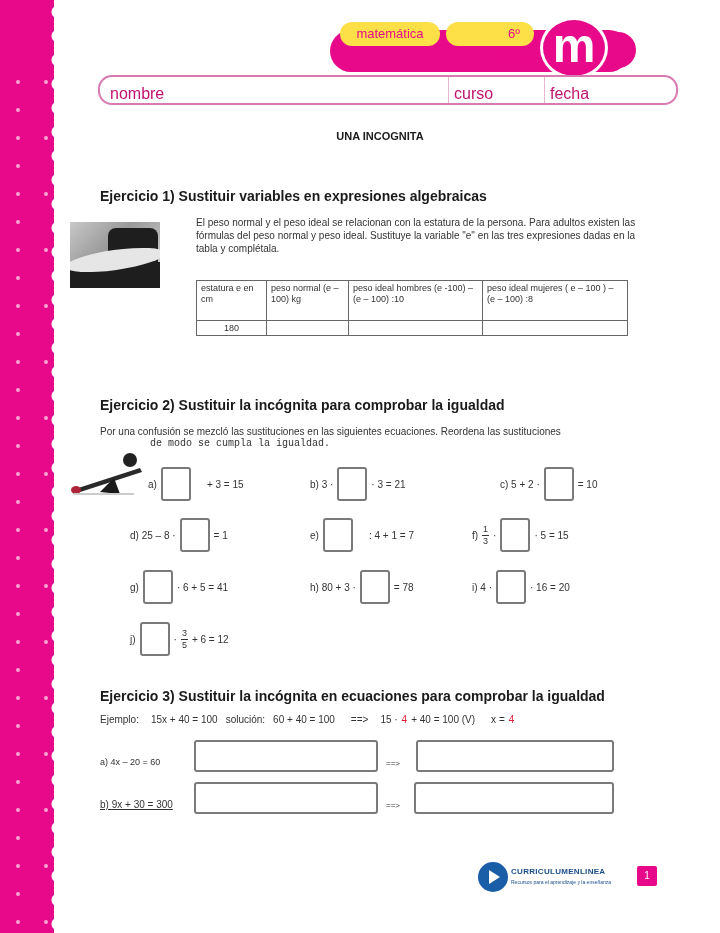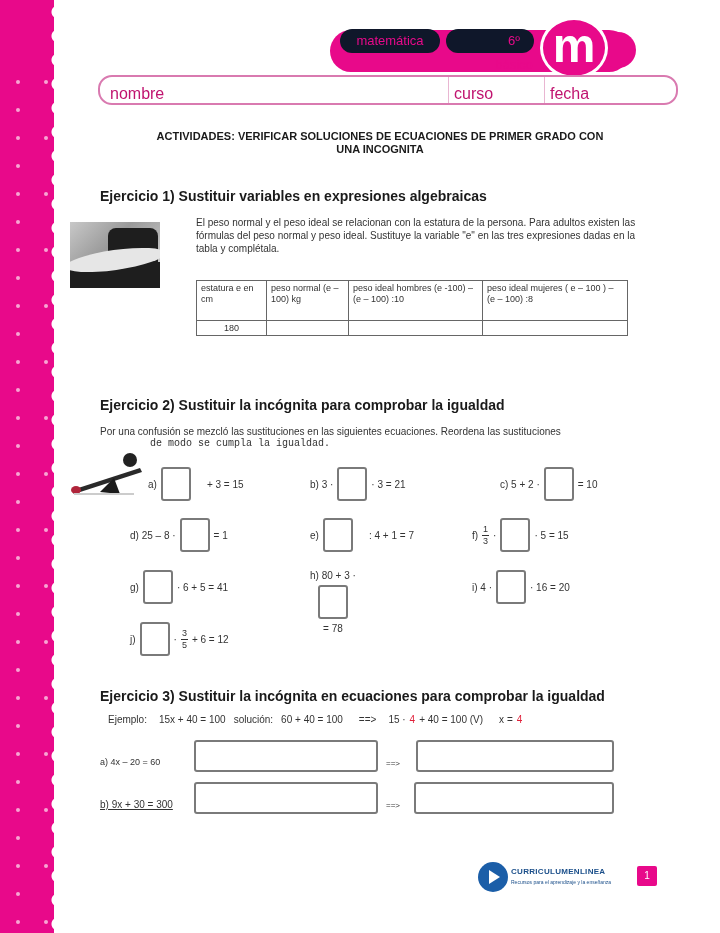--- a/index.html
+++ b/index.html
@@ -23,21 +23,21 @@
   .spiral-dots span {
     position: absolute; width: 4px; height: 4px; border-radius: 50%; background: #f7a6d3;
   }
 
   
   .subject-pill {
     position: absolute; left: 330px; top: 30px; width: 300px; height: 42px;
     background: #e8098a; border-radius: 21px;
   }
   .pill {
-    position: absolute; top: 29px; height: 24px; border-radius: 12px; background: #0f172a;
+    position: absolute; top: 22px; height: 24px; border-radius: 12px; background: #fde047;
     color: #e8098a; font-size: 13px; line-height: 24px; text-align: center;
   }
   .pill.subject { left: 340px; width: 100px; }
   .pill.grade { left: 446px; width: 88px; padding-left: 48px; }
   .m-badge {
     position: absolute; left: 540px; top: 17px; width: 68px; height: 62px; border-radius: 50%;
     background: #e8098a; border: 3px solid #fff; color: #fff; font-weight: bold;
     font-size: 48px; line-height: 52px; text-align: center;
   }
   .m-tab {
@@ -166,21 +166,20 @@
 
 <div class="name-bar">
   <span class="lbl" style="left:10px">nombre</span>
   <span class="sep" style="left:348px"></span>
   <span class="lbl" style="left:354px">curso</span>
   <span class="sep" style="left:444px"></span>
   <span class="lbl" style="left:450px">fecha</span>
 </div>
 
 <div class="doc-title">
-  <div>ACTIVIDADES: VERIFICAR SOLUCIONES DE ECUACIONES DE PRIMER GRADO CON</div>
   <div>UNA INCOGNITA</div>
 </div>
 
 <div class="ex-heading" style="top:188px">Ejercicio 1) Sustituir variables en expresiones algebraicas</div>
 <div class="photo">
   <div class="dark1"></div>
     <div class="dark2"></div>
     <div class="tape"></div>
 </div>
 <div class="body-text" style="left:196px; top:216px; width:462px;">El peso normal y el peso ideal se relacionan con la estatura de la persona. Para adultos existen las fórmulas del peso normal y peso ideal. Sustituye la variable "e" en las tres expresiones dadas en la tabla y complétala.</div>
@@ -250,21 +249,21 @@
   <span>·</span>
   <span class="box"></span>
   <span>· 5 = 15</span>
 </div>
 
 <div class="eq" style="left:130px; top:570px;">
   <span>g)</span>
   <span class="box"></span>
   <span>· 6 + 5 = 41</span>
 </div>
-<div class="eq" style="left:310px; top:570px;flex-direction:column;">
+<div class="eq" style="left:310px; top:570px;">
   <span>h) 80 + 3 ·</span>
   <span class="box"></span>
   <span>= 78</span>
 </div>
 <div class="eq" style="left:472px; top:570px;">
   <span>i) 4 ·</span>
   <span class="box"></span>
   <span>· 16 = 20</span>
 </div>
 
@@ -275,21 +274,21 @@
   <span class="frac">
     <span>3</span>
     <span class="bar"></span>
     <span>5</span>
   </span>
   <span>+ 6 = 12</span>
 </div>
 
 <div class="ex-heading" style="top:688px">Ejercicio 3) Sustituir la incógnita en ecuaciones para comprobar la igualdad</div>
 
-<div class="eq" style="left:100px; top:714px; gap:0;margin-left:8px;">
+<div class="eq" style="left:100px; top:714px; gap:0;">
   <span>Ejemplo:</span>
   <span style="margin-left:12px">15x + 40 = 100</span>
   <span style="margin-left:8px">solución:</span>
   <span style="margin-left:8px">60 + 40 = 100</span>
   <span style="margin-left:16px">==&gt;</span>
   <span style="margin-left:12px">15 ·</span>
   <span class="red" style="margin-left:4px">4</span>
   <span style="margin-left:4px">+ 40 = 100  (V)</span>
   <span style="margin-left:16px">x =</span>
   <span class="red" style="margin-left:4px">4</span>

